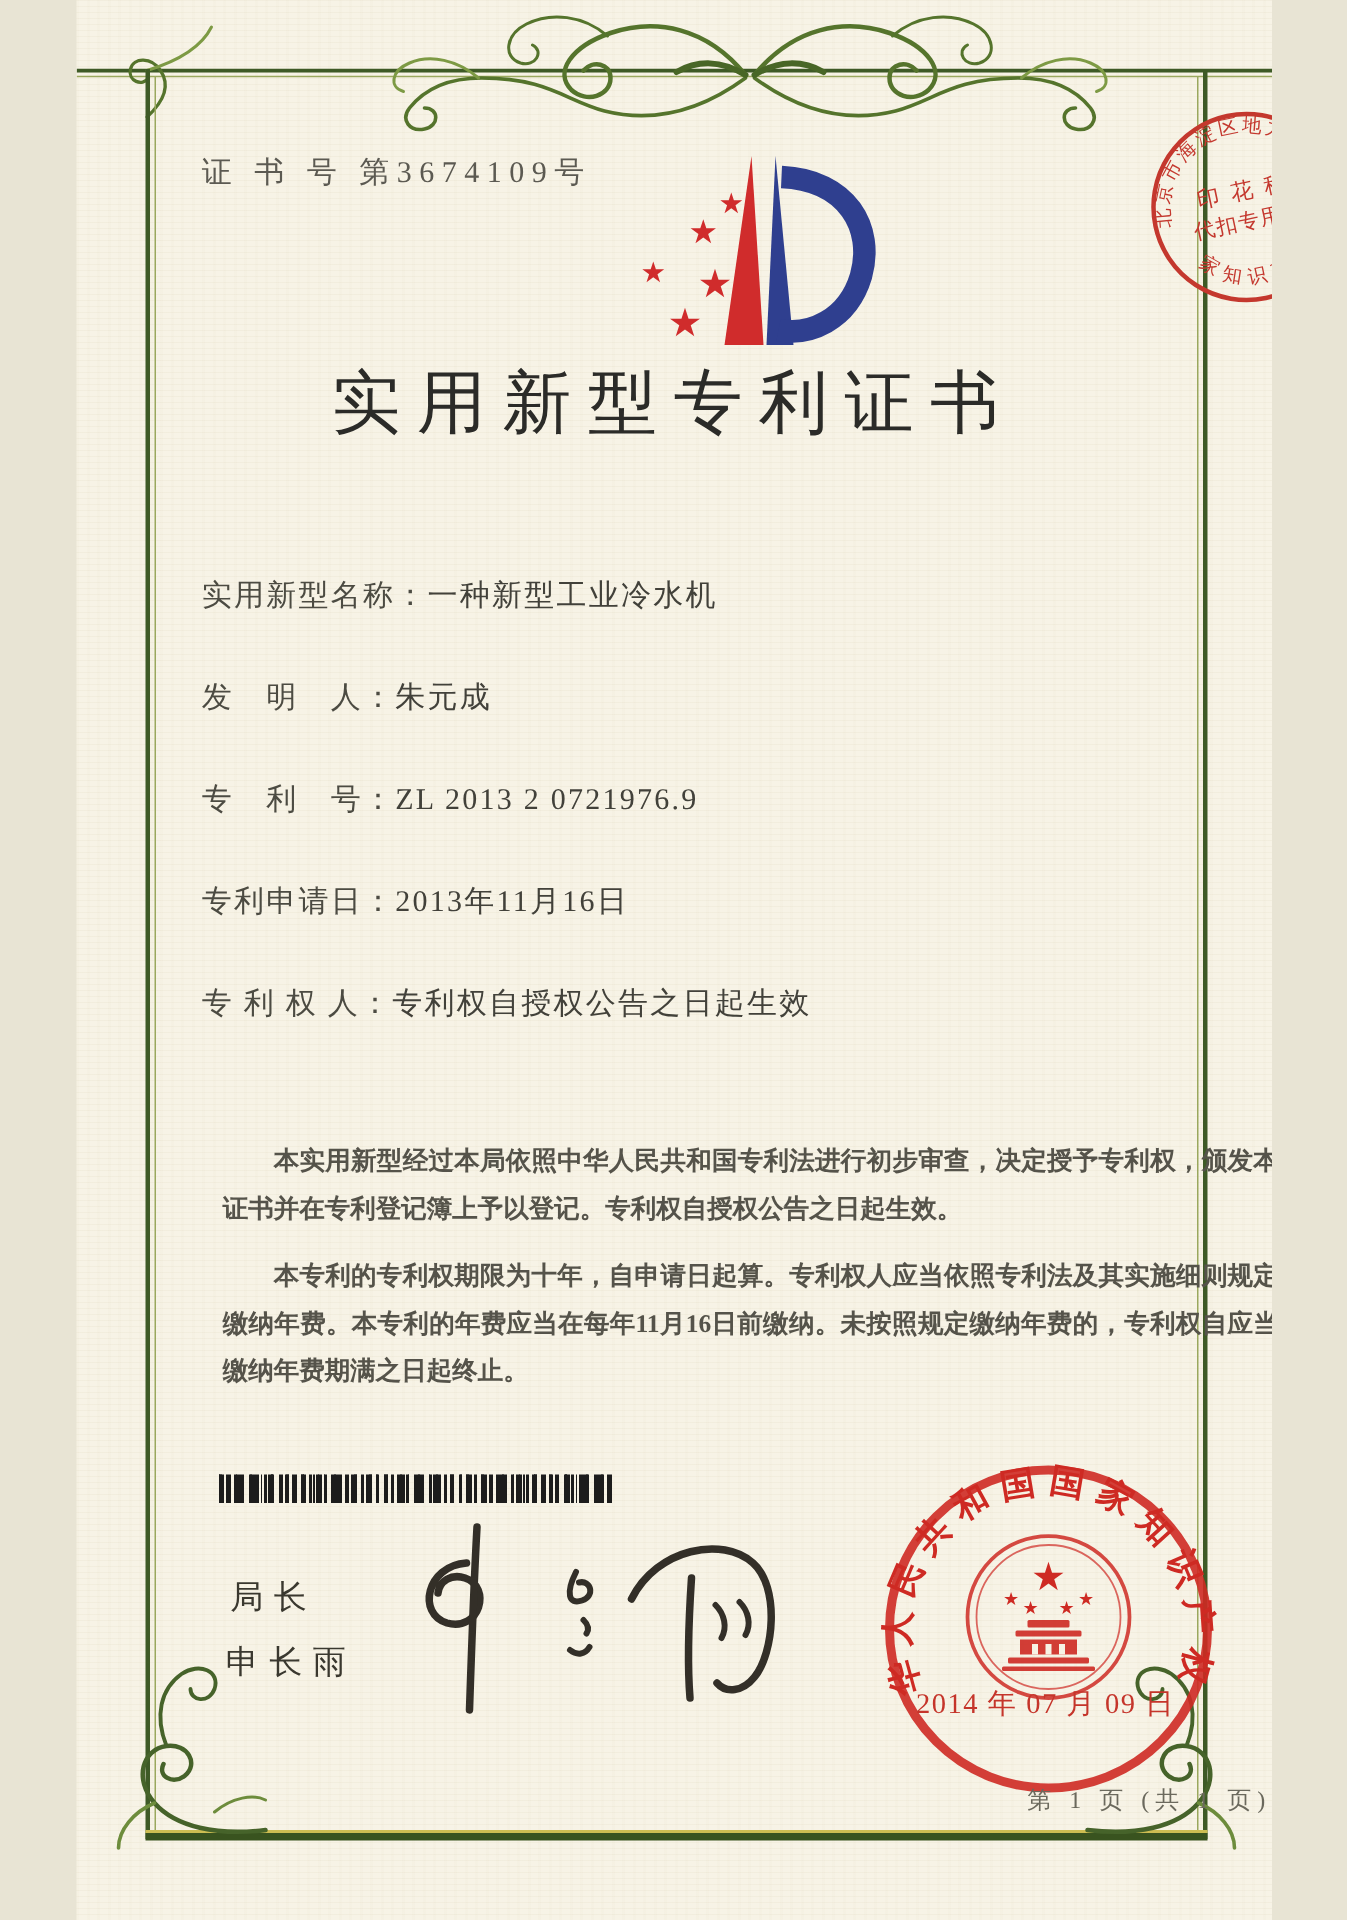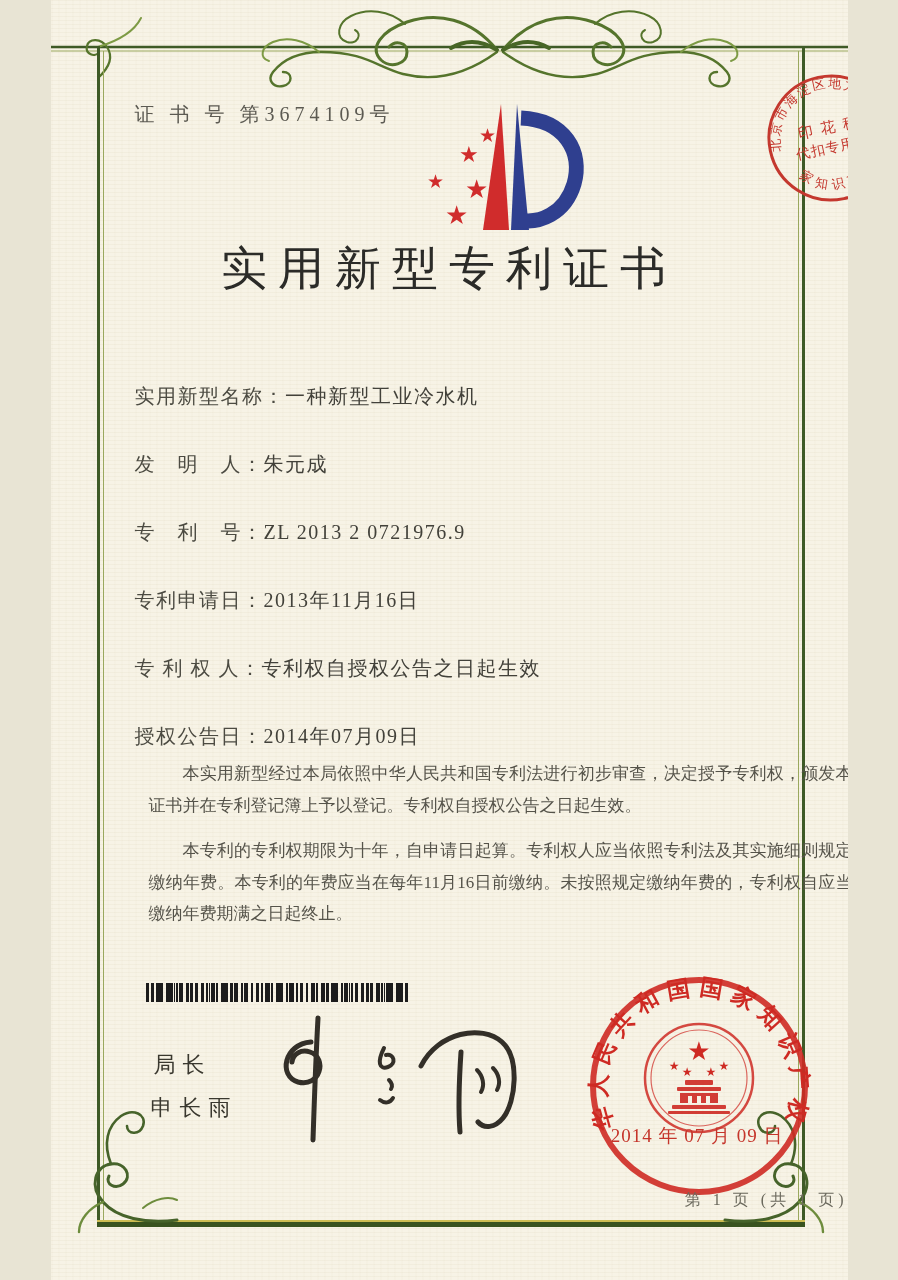--- a/index.html
+++ b/index.html
@@ -30,21 +30,21 @@
     font-size:46px;color:#2b2b28;letter-spacing:11px;font-weight:400;
   }
   
   .fields{position:absolute;left:84px;top:383px;display:flex;flex-direction:column;gap:41px;}
   .field{font-size:20px;color:#47463e;letter-spacing:1.5px;white-space:nowrap;}
   .field .lbl{color:#4c4b42;}
   .field .val{color:#42413a;}
   
   .body-text{position:absolute;left:84px;width:732px;top:744px;
     font-size:17px;line-height:31.5px;color:#55534a;text-align:justify;}
-  .body-text p{margin:14px;text-indent:2em;}
+  .body-text p{margin:14px;text-indent:2em;font-weight:bold;}
   
   .barcode{
     position:absolute;left:95px;top:983px;width:262px;height:19px;
     background:
      repeating-linear-gradient(90deg,#1c1c1c 0 2px,rgba(0,0,0,0) 2px 5px),
      repeating-linear-gradient(90deg,#1c1c1c 0 1px,rgba(0,0,0,0) 1px 7px),
      repeating-linear-gradient(90deg,#1c1c1c 0 3px,rgba(0,0,0,0) 3px 11px);
   }
   
   .issuer-title{position:absolute;left:103px;top:1050px;font-size:22px;color:#3a382f;letter-spacing:7px;}
@@ -150,23 +150,20 @@
       <span class="lbl">发　明　人：</span><span class="val">朱元成</span>
     </div>
     <div class="field">
       <span class="lbl">专　利　号：</span><span class="val">ZL 2013 2 0721976.9</span>
     </div>
     <div class="field">
       <span class="lbl">专利申请日：</span><span class="val">2013年11月16日</span>
     </div>
     <div class="field">
       <span class="lbl">专 利 权 人：</span><span class="val">专利权自授权公告之日起生效</span>
-    </div>
-    <div class="field">
-      <span class="lbl">授权公告日：</span><span class="val">2014年07月09日</span>
     </div>
   </div>
 
   <div class="body-text">
     <p>本实用新型经过本局依照中华人民共和国专利法进行初步审查，决定授予专利权，颁发本证书并在专利登记簿上予以登记。专利权自授权公告之日起生效。</p>
     <p>本专利的专利权期限为十年，自申请日起算。专利权人应当依照专利法及其实施细则规定缴纳年费。本专利的年费应当在每年11月16日前缴纳。未按照规定缴纳年费的，专利权自应当缴纳年费期满之日起终止。</p>
   </div>
 
   <div class="barcode"></div>
 

